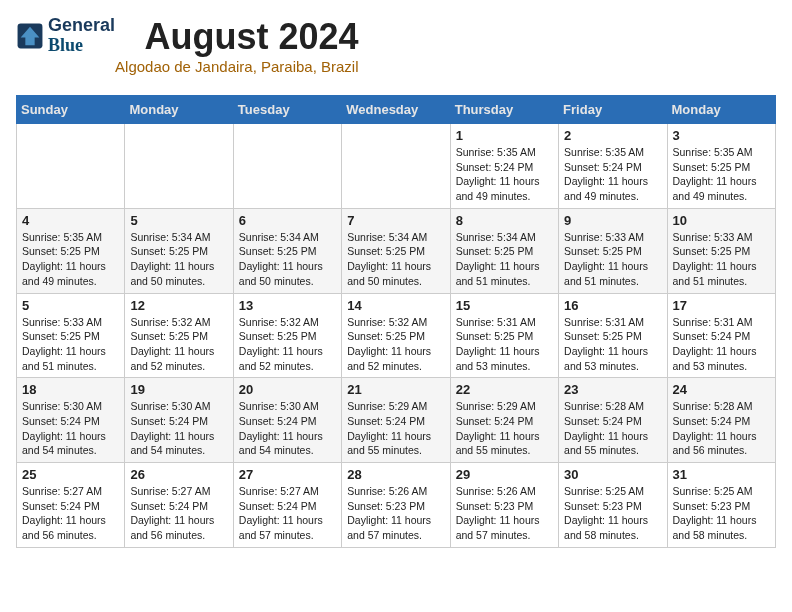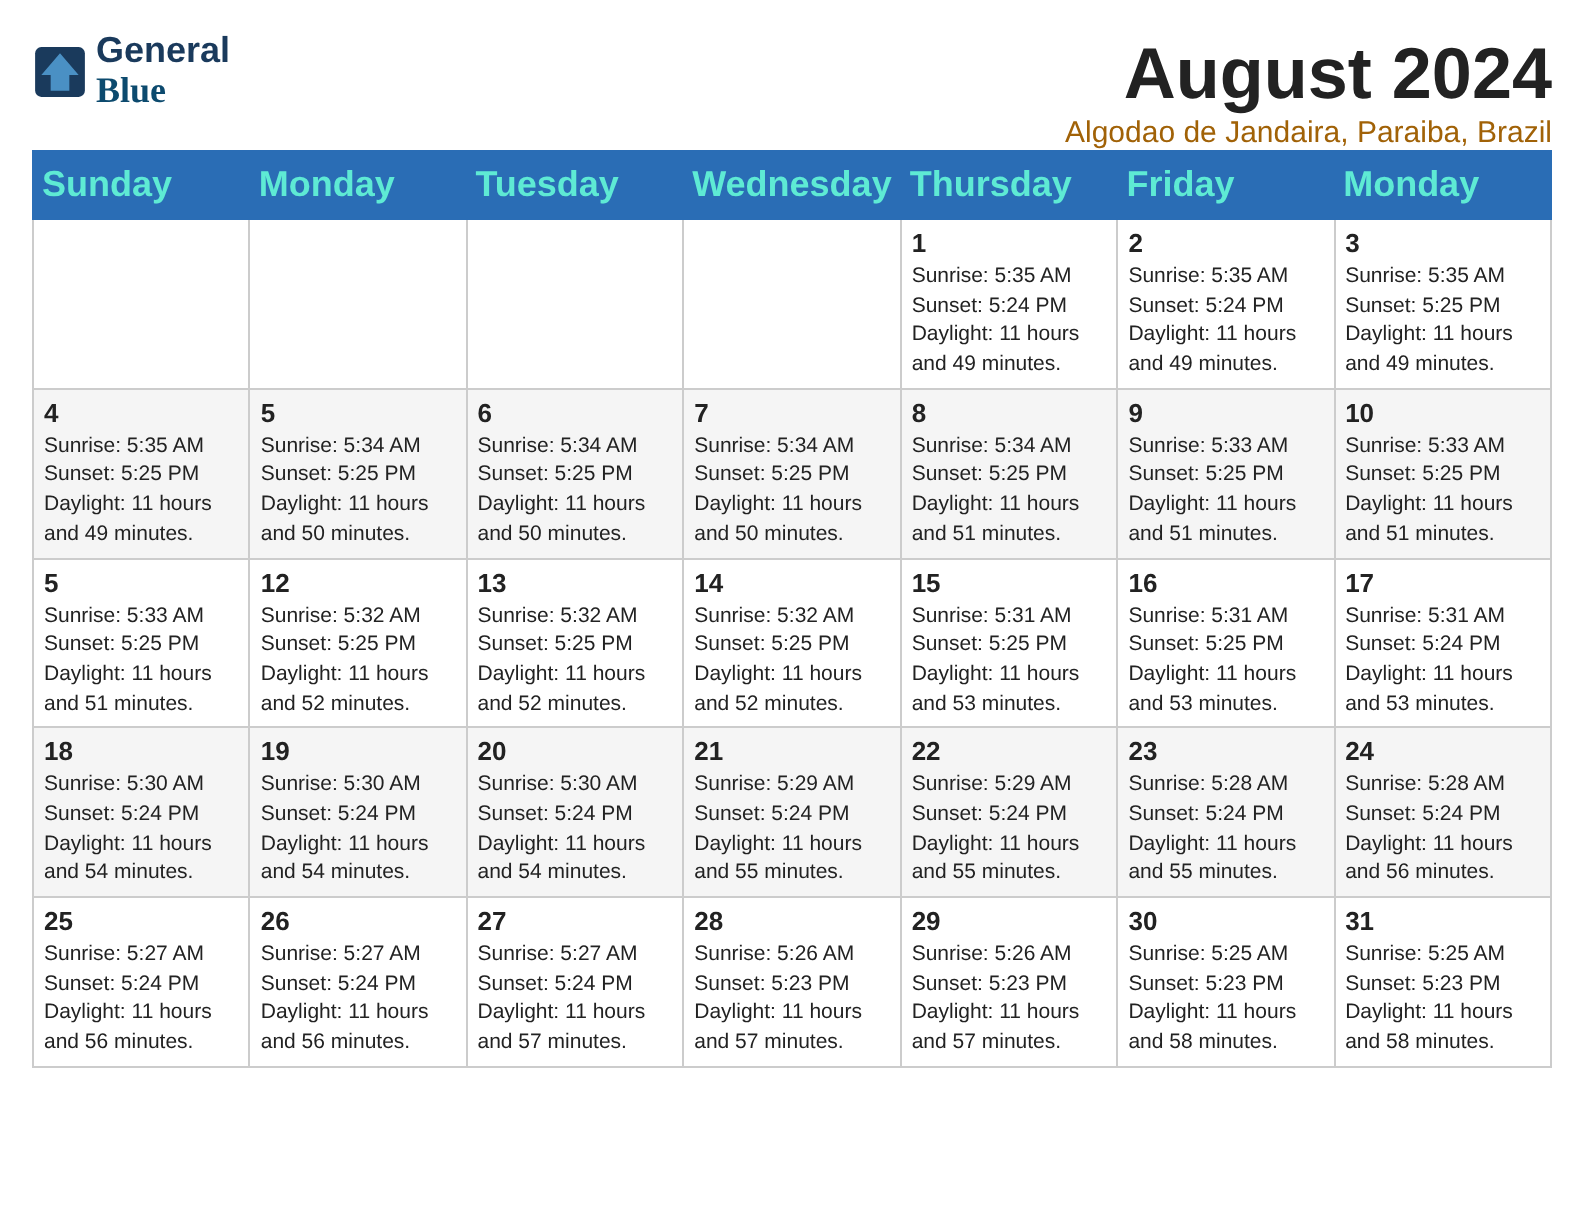--- a/index.html
+++ b/index.html
@@ -6,22 +6,21 @@
     body {
       font-family: Arial, sans-serif;
       background: #fff;
       width: 792px;
       min-height: 612px;
       padding: 16px;
     }
     .header {
       display: flex;
       align-items: flex-start;
-      justify-content: space-between;
-      margin-bottom: 0;
+      margin-bottom: 20px;
     }
     .logo {
       display: flex;
       align-items: center;
       gap: 4px;
     }
     .logo-text {
       font-size: 18px;
       font-weight: bold;
       color: #1a3a5c;
@@ -47,22 +46,22 @@
       font-size: 15px;
       color: #a16207;
       font-weight: normal;
     }
     .calendar {
       width: 100%;
       border-collapse: collapse;
     }
     .calendar th {
       background: #2a6db5;
-      color: #5eead4;
-      font-size: 18px;
+      color: #e5e5e5;
+      font-size: 13px;
       font-weight: bold;
       padding: 6px 4px;
       text-align: left;
       border: 1px solid #2a6db5;
     }
     .calendar td {
       border: 1px solid #ccc;
       vertical-align: top;
       padding: 4px 5px;
       width: calc(100% / 7);

